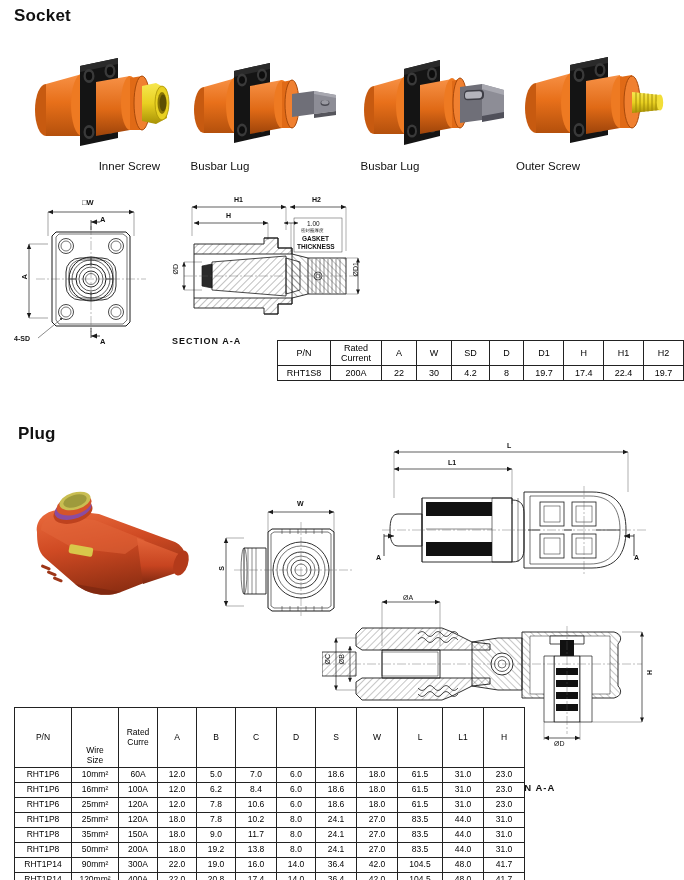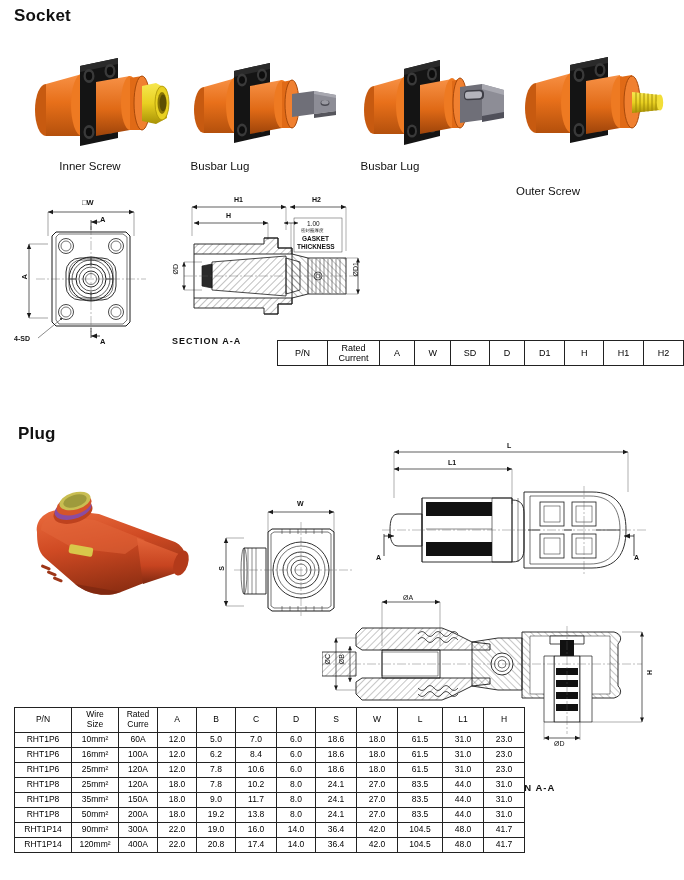--- a/index.html
+++ b/index.html
@@ -110,21 +110,21 @@
     <ellipse cx="112" cy="51" rx="8" ry="27" fill="#F08030"></ellipse>
     <ellipse cx="112" cy="51" rx="8" ry="27" fill="none" stroke="#A8490A" stroke-width="1"></ellipse>
 
     <path d="M112 34 L126 31 L137 37 L137 66 L126 72 L112 69 Z" fill="url(#yg1)"></path>
     <ellipse cx="132" cy="51" rx="7" ry="17" fill="#E8D021"></ellipse>
     <ellipse cx="132" cy="51" rx="7" ry="17" fill="none" stroke="#A89206" stroke-width="0.8"></ellipse>
     <ellipse cx="132" cy="51" rx="4.5" ry="11" fill="#8a7505"></ellipse>
     <ellipse cx="133" cy="51" rx="3.4" ry="8.5" fill="#5c4e03"></ellipse>
   </svg>
 </div>
-<div class="cap-label" style="left:20px;top:160px;">Inner Screw</div>
+<div class="cap-label" style="left:20px;top:160px;text-align:right;">Inner Screw</div>
 
 <div class="render" style="left:190px;top:58px;width:150px;height:100px;">
   <svg width="150" height="100" viewBox="0 0 150 100">
     <g>
       <ellipse cx="14" cy="52" rx="10" ry="23" fill="#C75A10"></ellipse>
       <path d="M14 29 L46 20 L46 75 L14 75 Z" fill="url(#og1)"></path>
       <ellipse cx="46" cy="47" rx="10" ry="28" fill="#EE7A22"></ellipse>
     </g>
     <path d="M44 13 L80 5 L80 77 L44 85 Z" fill="#141414"></path>
     <path d="M44 13 L80 5 L80 11 L44 19 Z" fill="#2a2a2a"></path>
@@ -213,21 +213,21 @@
       <line x1="116" y1="40.4" x2="116" y2="60.6"></line>
       <line x1="120" y1="40.8" x2="120" y2="60.2"></line>
       <line x1="124" y1="41.2" x2="124" y2="59.8"></line>
       <line x1="128" y1="41.6" x2="128" y2="59.4"></line>
       <line x1="132" y1="42" x2="132" y2="59"></line>
       <line x1="136" y1="42.4" x2="136" y2="58.6"></line>
     </g>
     <ellipse cx="140" cy="50.5" rx="3.2" ry="8" fill="#F2DE38"></ellipse>
   </svg>
 </div>
-<div class="cap-label" style="left:478px;top:160px;margin-top:25px;">Outer Screw</div>
+<div class="cap-label" style="left:478px;top:160px;">Outer Screw</div>
 
 <div class="dwg" style="left:12px;top:196px;">
   <svg width="150" height="160" viewBox="0 0 150 160">
     <g stroke="#1a1a1a" fill="none" stroke-width="0.7">
 
       <line x1="36" y1="16" x2="122" y2="16"></line>
       <path d="M36 16 l5 -2.2 v4.4 z" fill="#1a1a1a" stroke="none"></path>
       <path d="M122 16 l-5 -2.2 v4.4 z" fill="#1a1a1a" stroke="none"></path>
       <line x1="36" y1="16" x2="36" y2="40" stroke-width="0.4"></line>
       <line x1="122" y1="16" x2="122" y2="40" stroke-width="0.4"></line>
@@ -388,20 +388,32 @@
         <th style="width:34px;">W</th>
         <th style="width:36px;">SD</th>
         <th style="width:34px;">D</th>
         <th style="width:38px;">D1</th>
         <th style="width:38px;">H</th>
         <th style="width:38px;">H1</th>
         <th style="width:38px;">H2</th>
       </tr>
     </thead>
     <tbody>
+      <tr>
+        <td>RHT1S8</td>
+        <td>200A</td>
+        <td>22</td>
+        <td>30</td>
+        <td>4.2</td>
+        <td>8</td>
+        <td>19.7</td>
+        <td>17.4</td>
+        <td>22.4</td>
+        <td>19.7</td>
+      </tr>
     </tbody>
   </table>
 </div>
 
 <div class="abs sect-title" style="left:18px;top:424px;">Plug</div>
 
 <div class="render" style="left:25px;top:480px;width:190px;height:120px;">
   <svg width="190" height="120" viewBox="0 0 190 120">
     <defs>
       <linearGradient id="pg1" x1="0.1" y1="0" x2="0.4" y2="1">
@@ -643,21 +655,21 @@
 </div>
 
 <div class="secttext" style="left:483px;top:782px;font-size:9.5px;">SECTION    A-A</div>
 
 <div class="abs" style="left:14px;top:707px;">
   <table class="spec plug">
     <thead>
       <tr>
         <th style="width:50px;">P/N</th>
         <th style="width:40px;">
-          <span style="display:block;">Wire</span>
+          <span style="display:block;margin-top:36px;">Wire</span>
             <span style="display:block;">Size</span>
         </th>
         <th style="width:32px;">
           <span style="display:block;">Rated</span>
             <span style="display:block;">Curre</span>
         </th>
         <th style="width:32px;">A</th>
         <th style="width:32px;">B</th>
         <th style="width:34px;">C</th>
         <th style="width:32px;">D</th>

